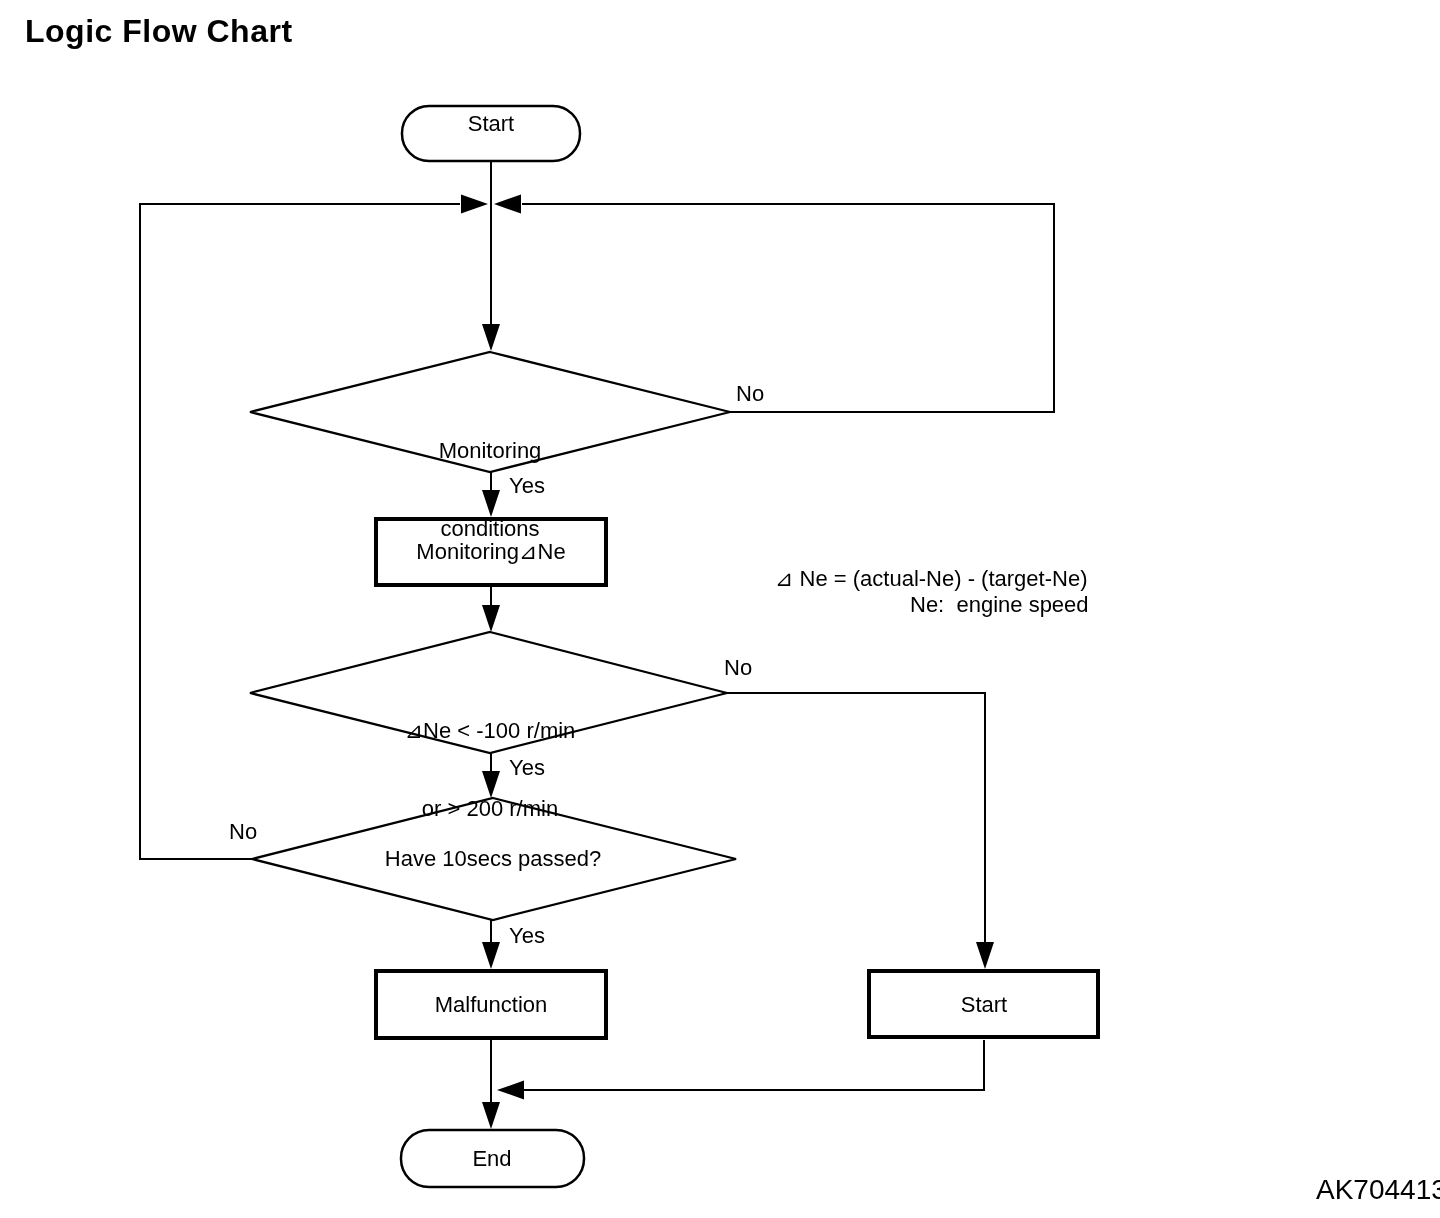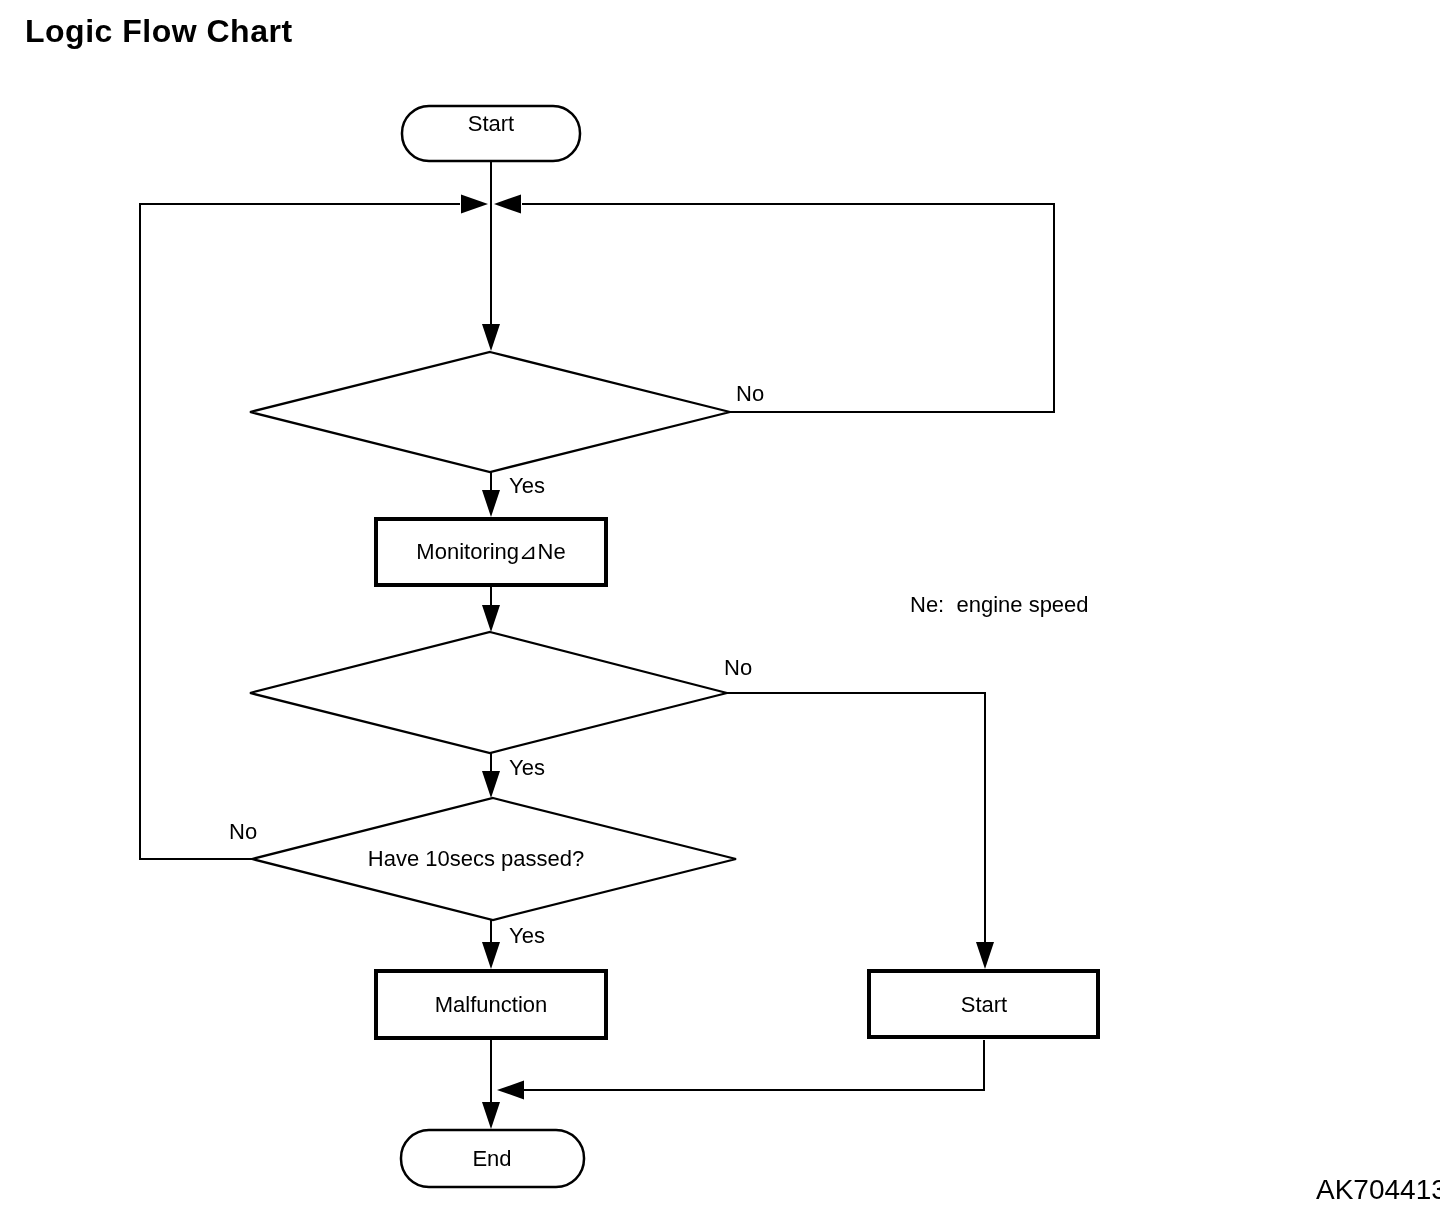--- a/index.html
+++ b/index.html
@@ -83,31 +83,40 @@
     <polygon points="493,798 736,859 493,920 252,859" fill="#fff" stroke="#000" stroke-width="2.2"></polygon>
     <rect x="376" y="971" width="230" height="67" fill="#fff" stroke="#000" stroke-width="4"></rect>
     <rect x="869" y="971" width="229" height="66" fill="#fff" stroke="#000" stroke-width="4"></rect>
     <rect x="401" y="1130" width="183" height="57" rx="28" ry="28" fill="#fff" stroke="#000" stroke-width="2.5"></rect>
   </svg>
 
   <div class="txt page-title" style="left:25px; top:13px;">Logic Flow Chart</div>
 
   <div class="txt center-x" style="left:491px; top:111px;">Start</div>
 
+  <div class="txt center-x" style="left:490px; top:386px;">
+    <div>Monitoring</div>
+    <div>conditions</div>
+  </div>
   <div class="txt" style="left:736px; top:381px;">No</div>
   <div class="txt" style="left:509px; top:473px;">Yes</div>
 
   <div class="txt center-x" style="left:491px; top:539px;">Monitoring⊿Ne</div>
 
+  <div class="txt" style="left:775px; top:566px;">⊿ Ne = (actual-Ne) - (target-Ne)</div>
   <div class="txt" style="left:866px; top:592px;margin-left:44px;">Ne:  engine speed</div>
 
+  <div class="txt center-x" style="left:490px; top:666px;">
+    <div>⊿Ne &lt; -100 r/min</div>
+    <div>or &gt; 200 r/min</div>
+  </div>
   <div class="txt" style="left:724px; top:655px;">No</div>
   <div class="txt" style="left:509px; top:755px;">Yes</div>
 
-  <div class="txt center-x" style="left:476px; top:846px;">Have 10secs passed?</div>
+  <div class="txt center-x" style="left:493px; top:846px;">Have 10secs passed?</div>
   <div class="txt" style="left:229px; top:819px;">No</div>
   <div class="txt" style="left:509px; top:923px;">Yes</div>
 
   <div class="txt center-x" style="left:491px; top:992px;">Malfunction</div>
   <div class="txt center-x" style="left:984px; top:992px;">Start</div>
 
   <div class="txt center-x" style="left:492px; top:1146px;">End</div>
 
   <div class="txt figure-code" style="left:1316px; top:1177px;">AK704413</div>
 

